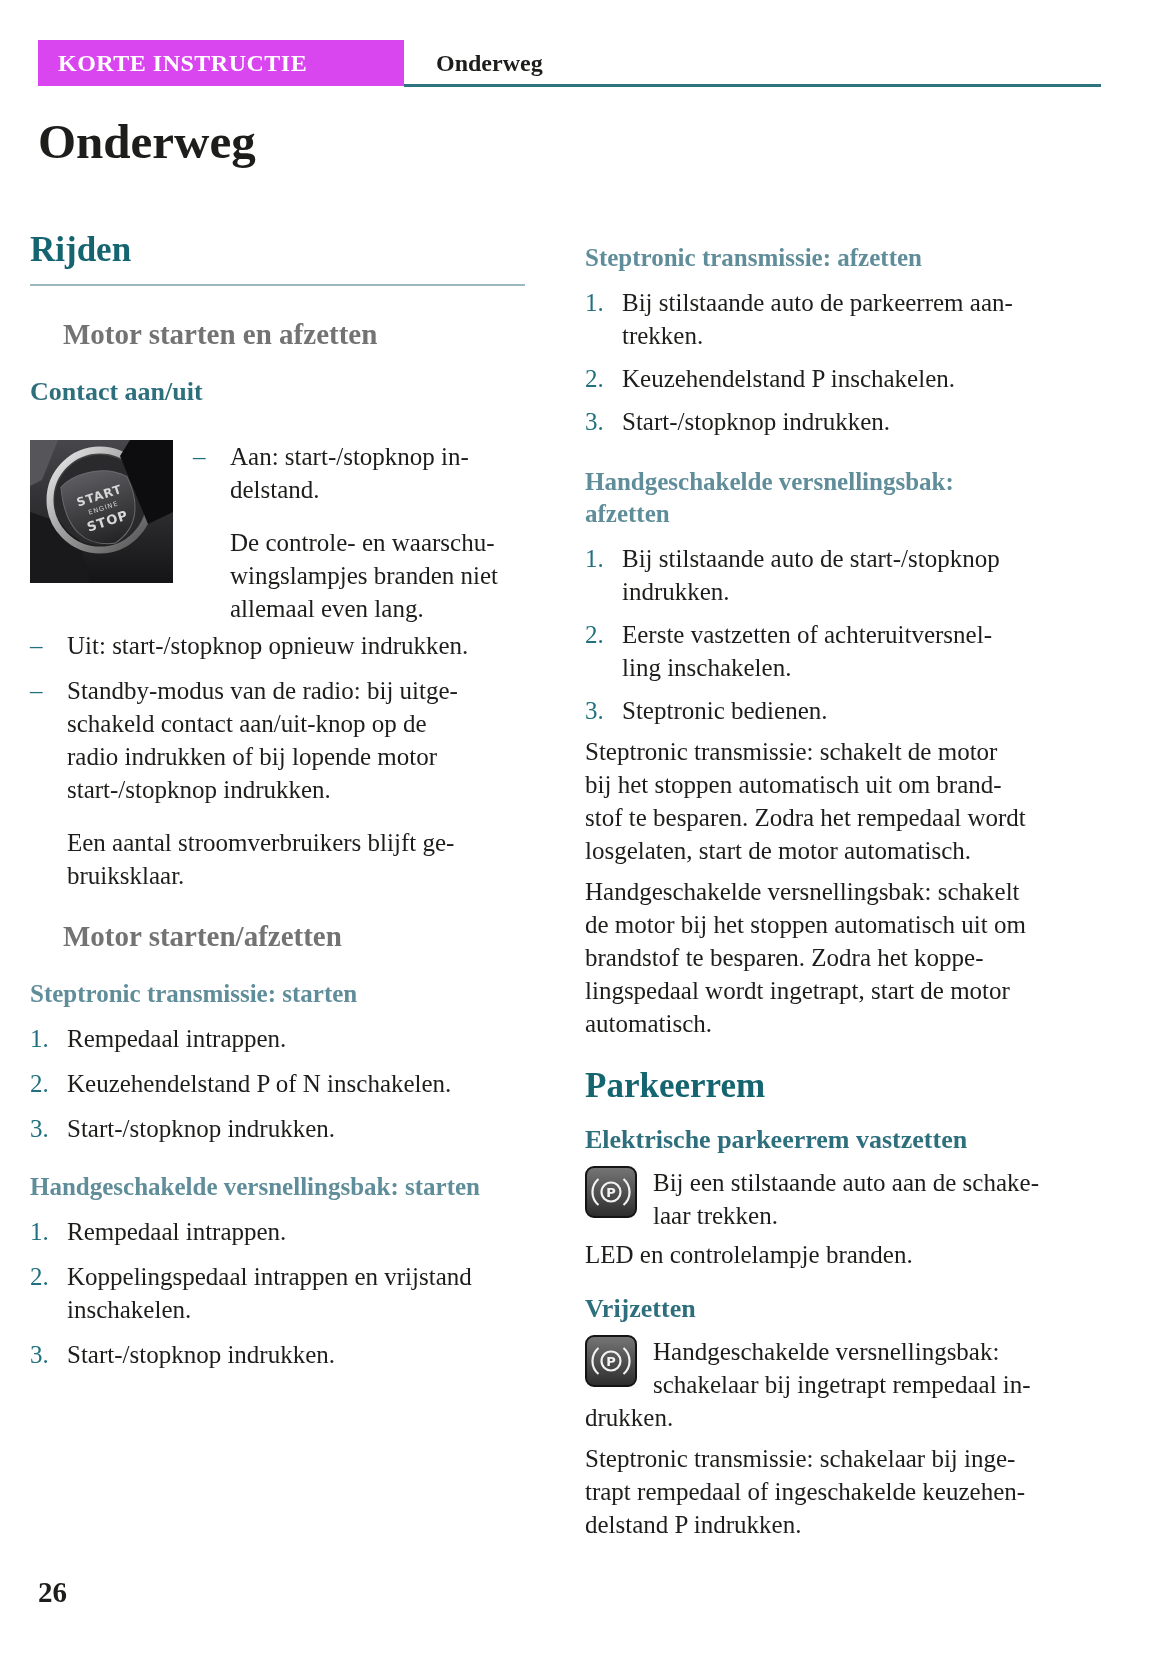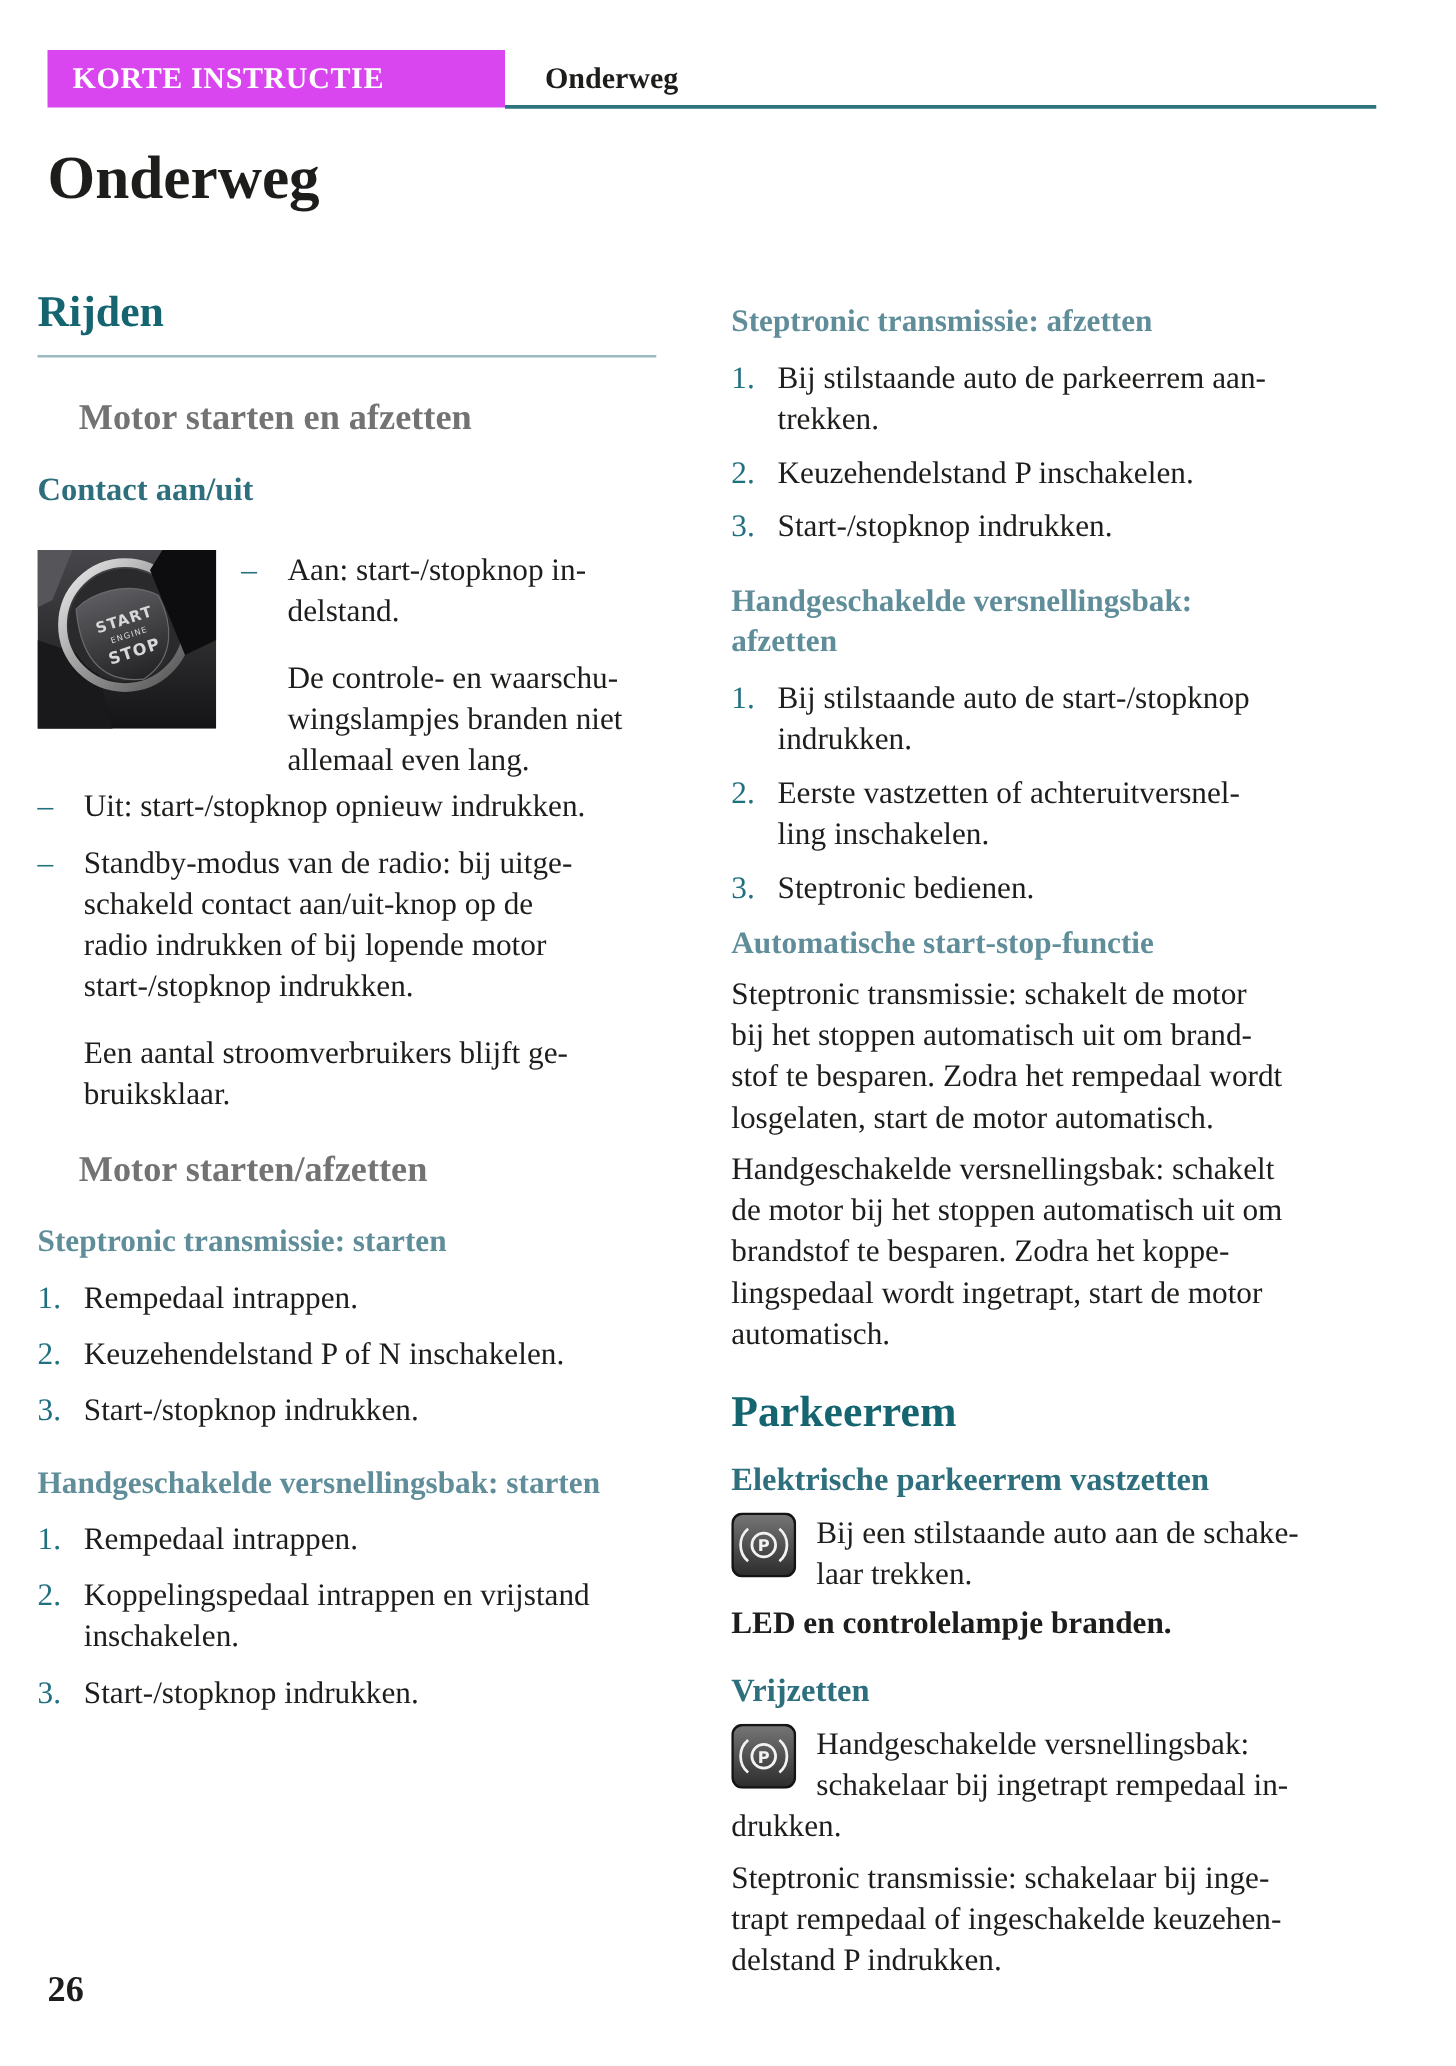--- a/index.html
+++ b/index.html
@@ -32,21 +32,21 @@
   .mk{width:37px;flex:none;color:#20707f;}
   .tx{flex:1;min-width:0;}
   .photorow{display:flex;margin-top:32px;}
   .photo{width:143px;height:143px;flex:none;margin-right:20px;}
   .besides{flex:1;}
   .iconpara{margin-top:10px;}
   .pbicon{float:left;width:52px;height:52px;margin-right:16px;}
   .clear{clear:both;}
   .pageno{position:absolute;left:38px;top:1576px;font-size:29px;font-weight:bold;color:#1d1d1b;white-space:pre;}
   
-  .mt4{margin-top:4px;}.mt6{margin-top:6px;font-weight:bold;}.mt8{margin-top:8px;}
+  .mt4{margin-top:4px;}.mt6{margin-top:6px;}.mt8{margin-top:8px;}
   .mt12{margin-top:12px;}.mt14{margin-top:14px;}.mt16{margin-top:16px;}.mt22{margin-top:22px;}
   .mt24{margin-top:24px;}.mt26{margin-top:26px;}.mt28{margin-top:28px;}.mt30{margin-top:30px;}
   .photo-label{font-family:"DejaVu Sans","Liberation Sans",sans-serif;fill:#d8d8d8;letter-spacing:1px;}
 </style>
 </head>
 <body>
 
 <div class="page">
 
   <div class="tab">KORTE INSTRUCTIE</div>
@@ -218,21 +218,20 @@
           </div>
         </div>
         <div class="li">
           <span class="mk">3.</span>
           <div class="tx">
             <div class="para">Steptronic bedienen.</div>
           </div>
         </div>
       </div>
 
-    <div class="h5 mt12">Automatische start-stop-functie</div>
     <div class="para mt8">Steptronic transmissie: schakelt de motor
 bij het stoppen automatisch uit om brand-
 stof te besparen. Zodra het rempedaal wordt
 losgelaten, start de motor automatisch.</div>
     <div class="para mt8">Handgeschakelde versnellingsbak: schakelt
 de motor bij het stoppen automatisch uit om
 brandstof te besparen. Zodra het koppe-
 lingspedaal wordt ingetrapt, start de motor
 automatisch.</div>
 

